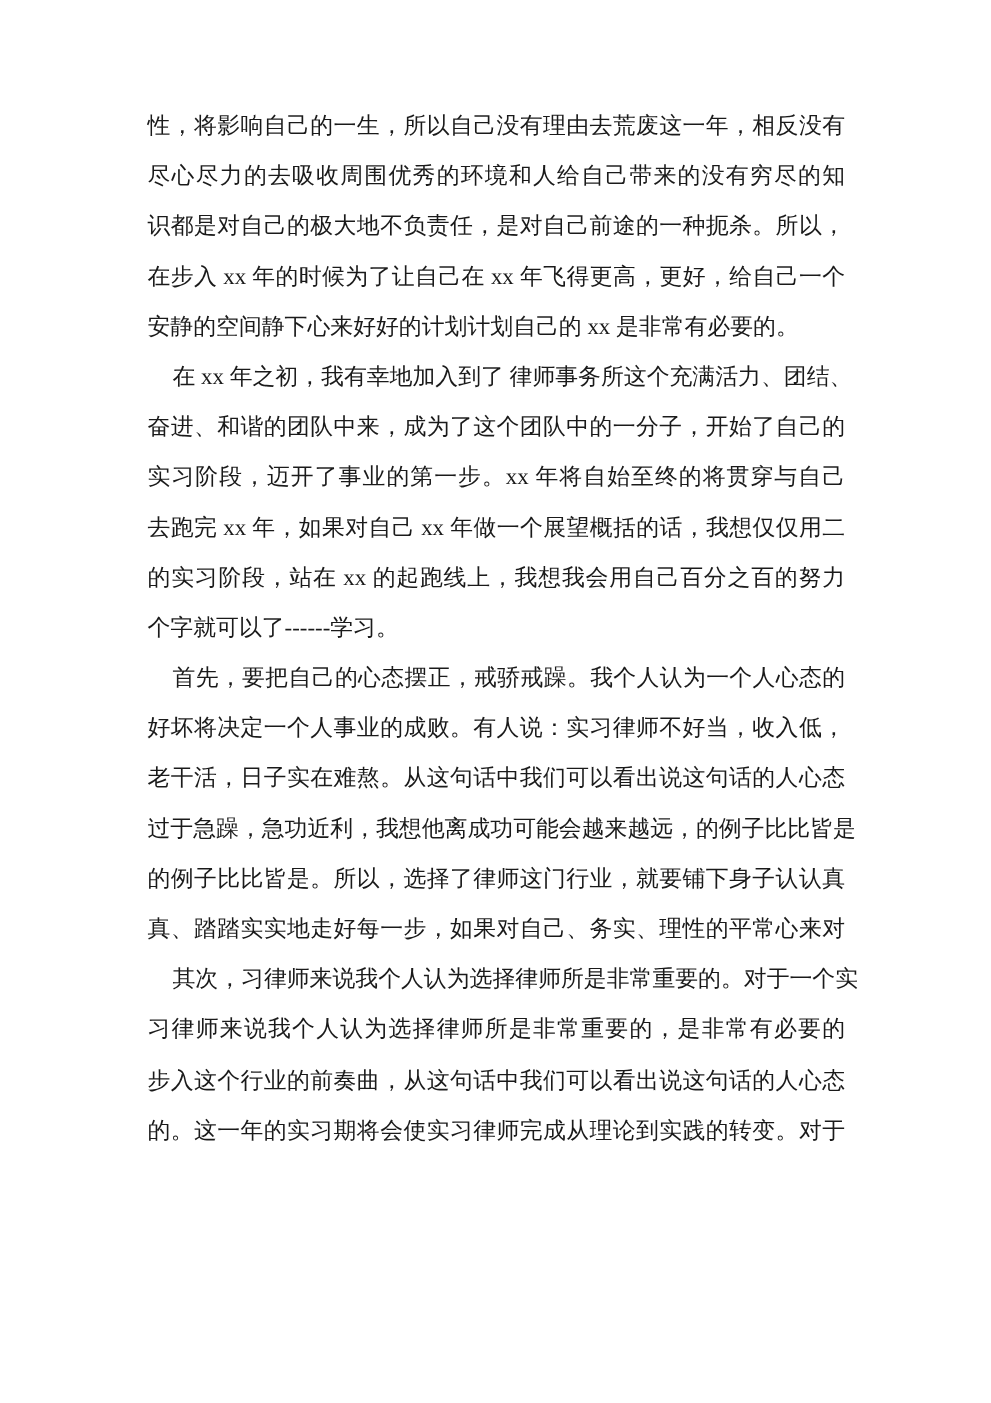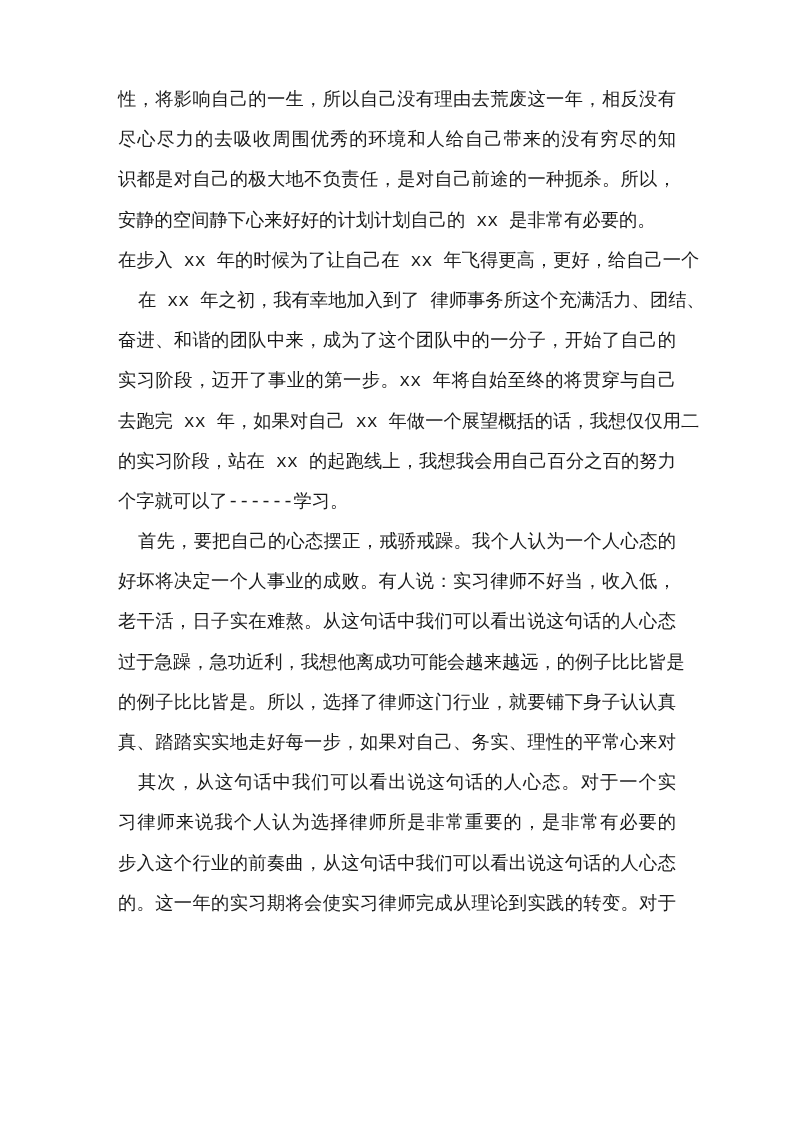--- a/index.html
+++ b/index.html
@@ -1,52 +1,52 @@
 <!DOCTYPE html>
 <html><head>
 <meta charset="utf-8">
 <style>
   html, body { margin: 0; padding: 0; background: #ffffff; }
   body { width: 793px; height: 1122px; position: relative; overflow: hidden; }
   .page {
     position: absolute; left: 118px; top: 80px; width: 558px;
-    font-family: Liberation Mono, monospace;
+    font-family: Liberation Serif, serif;
     font-size: 18.3px; line-height: 40.2px; color: #1a1a1a;
   }
   .line { display: block; white-space: nowrap; text-align: justify; text-align-last: justify; height: 40.2px; }
   .line.last { text-align-last: left; }
   .indent { padding-left: 20px; }
   .para { margin: 0; }
 </style>
 </head>
 <body>
 
 <div class="page">
   <div class="para">
     <span class="line">性，将影响自己的一生，所以自己没有理由去荒废这一年，相反没有</span>
     <span class="line">尽心尽力的去吸收周围优秀的环境和人给自己带来的没有穷尽的知</span>
     <span class="line">识都是对自己的极大地不负责任，是对自己前途的一种扼杀。所以，</span>
+    <span class="line">在步入 xx 年的时候为了让自己在 xx 年飞得更高，更好，给自己一个</span>
     <span class="line last">安静的空间静下心来好好的计划计划自己的 xx 是非常有必要的。</span>
-    <span class="line">在步入 xx 年的时候为了让自己在 xx 年飞得更高，更好，给自己一个</span>
   </div>
   <div class="para">
     <span class="line indent">在 xx 年之初，我有幸地加入到了  律师事务所这个充满活力、团结、</span>
     <span class="line">奋进、和谐的团队中来，成为了这个团队中的一分子，开始了自己的</span>
     <span class="line">实习阶段，迈开了事业的第一步。xx 年将自始至终的将贯穿与自己</span>
     <span class="line">去跑完 xx 年，如果对自己 xx 年做一个展望概括的话，我想仅仅用二</span>
     <span class="line">的实习阶段，站在 xx 的起跑线上，我想我会用自己百分之百的努力</span>
     <span class="line last">个字就可以了------学习。</span>
   </div>
   <div class="para">
     <span class="line indent">首先，要把自己的心态摆正，戒骄戒躁。我个人认为一个人心态的</span>
     <span class="line">好坏将决定一个人事业的成败。有人说：实习律师不好当，收入低，</span>
     <span class="line">老干活，日子实在难熬。从这句话中我们可以看出说这句话的人心态</span>
     <span class="line">过于急躁，急功近利，我想他离成功可能会越来越远，的例子比比皆是</span>
     <span class="line">的例子比比皆是。所以，选择了律师这门行业，就要铺下身子认认真</span>
     <span class="line">真、踏踏实实地走好每一步，如果对自己、务实、理性的平常心来对</span>
   </div>
   <div class="para">
-    <span class="line indent">其次，从这句话中我们可以看出说这句话的人心态。对于一个实</span>
+    <span class="line indent">其次，习律师来说我个人认为选择律师所是非常重要的。对于一个实</span>
     <span class="line">习律师来说我个人认为选择律师所是非常重要的，是非常有必要的</span>
     <span class="line">步入这个行业的前奏曲，从这句话中我们可以看出说这句话的人心态</span>
     <span class="line">的。这一年的实习期将会使实习律师完成从理论到实践的转变。对于</span>
   </div>
 </div>
 
 </body></html>

